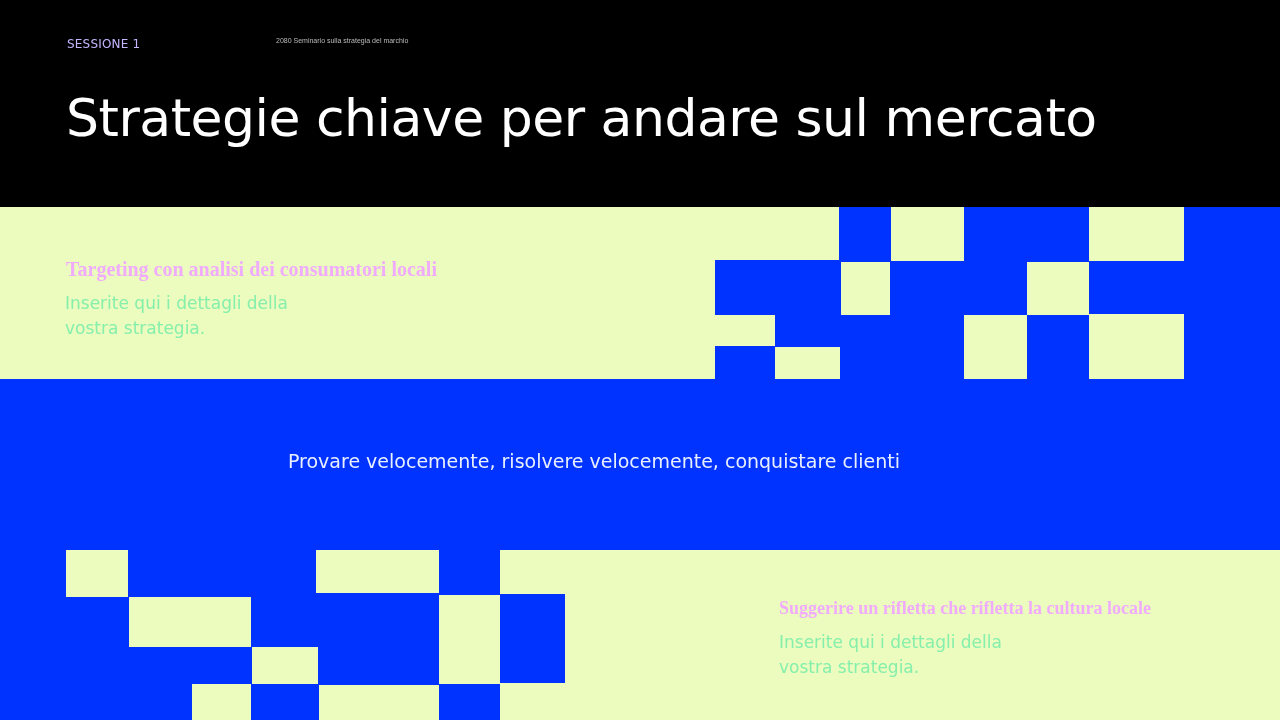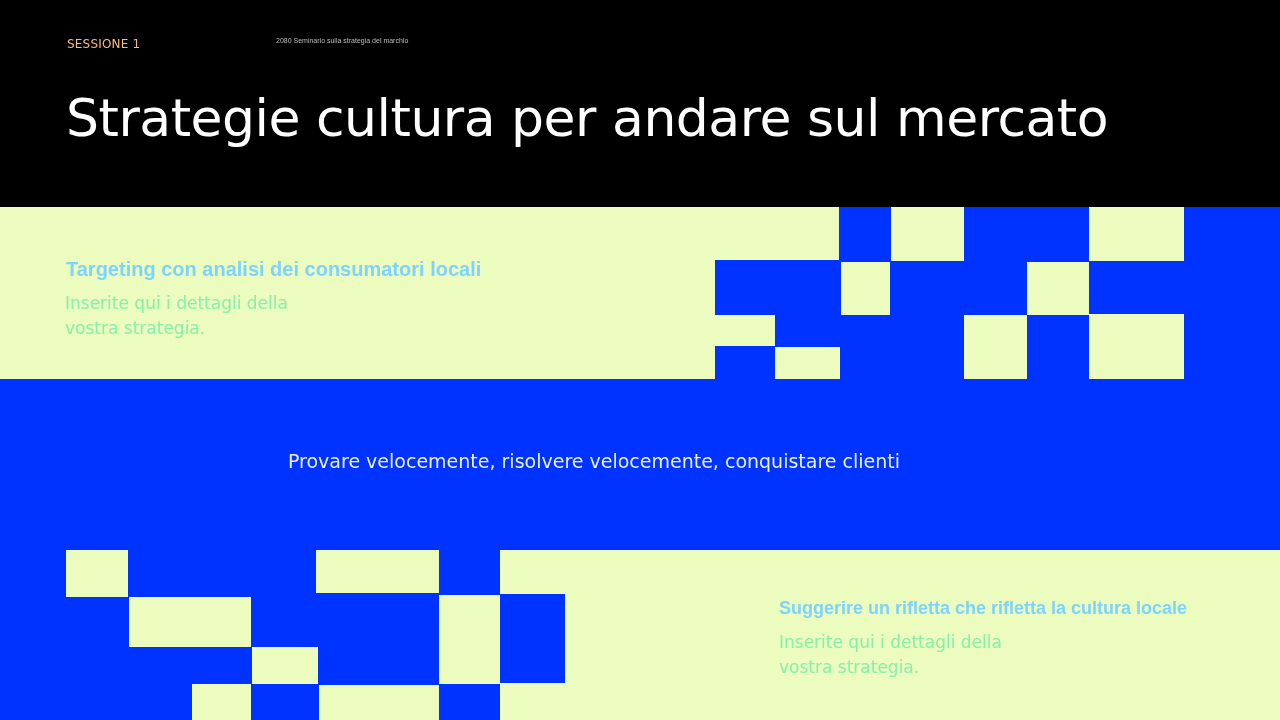--- a/index.html
+++ b/index.html
@@ -1,35 +1,35 @@
 <!DOCTYPE html>
 <html><head>
 <meta charset="utf-8">
 <style>
   html, body { margin: 0; padding: 0; }
   body { width: 1280px; height: 720px; position: relative; overflow: hidden; background: #0033ff; font-family: "Liberation Sans", sans-serif; }
   .abs { position: absolute; }
   .header { left: 0; top: 0; width: 1280px; height: 207px; background: #000; }
-  .session { left: 67px; top: 37px; color: #fdba74; font-size: 12px; letter-spacing: 0.2px; font-family: "DejaVu Sans", sans-serif; }
+  .session { left: 67px; top: 37px; color: #c4b5fd; font-size: 12px; letter-spacing: 0.2px; font-family: "DejaVu Sans", sans-serif; }
   .seminar { left: 276px; top: 37px; color: #bbbbbb; font-size: 7px; font-family: "Liberation Sans", sans-serif; }
   .title { left: 66px; top: 88px; color: #ffffff; font-size: 52px; font-family: "DejaVu Sans", sans-serif; letter-spacing: -0.5px; white-space: nowrap; }
   .light { background: #ebfcbe; }
   .blue { background: #0033ff; }
   .tile { position: absolute; }
-  .h2 { font-weight: bold; color: #7dd3fc; font-family: Liberation Sans, sans-serif; white-space: nowrap; }
+  .h2 { font-weight: bold; color: #f0abfc; font-family: Liberation Serif, serif; white-space: nowrap; }
   .body-txt { color: #86efac; font-family: "DejaVu Sans", sans-serif; line-height: 25px; }
   .tagline { left: 0; width: 1188px; top: 450px; text-align: center; color: #e8f0ff; font-size: 19px; font-family: "DejaVu Sans", sans-serif; }
 </style>
 </head>
 <body>
 
 <div class="abs header"></div>
 <div class="abs session">SESSIONE 1</div>
 <div class="abs seminar">2080 Seminario sulla strategia del marchio</div>
-<div class="abs title">Strategie cultura per andare sul mercato</div>
+<div class="abs title">Strategie chiave per andare sul mercato</div>
 
 <div class="tile light" style="left:0;top:207px;width:715px;height:172px;"></div>
 
 <div>
   <div class="tile light" style="left:715px;top:207px;width:124px;height:53px;"></div>
   <div class="tile light" style="left:891px;top:207px;width:73px;height:54px;"></div>
   <div class="tile light" style="left:1089px;top:207px;width:95px;height:54px;"></div>
   <div class="tile light" style="left:841px;top:262px;width:49px;height:53px;"></div>
   <div class="tile light" style="left:1027px;top:262px;width:62px;height:53px;"></div>
   <div class="tile light" style="left:715px;top:315px;width:60px;height:31px;"></div>

